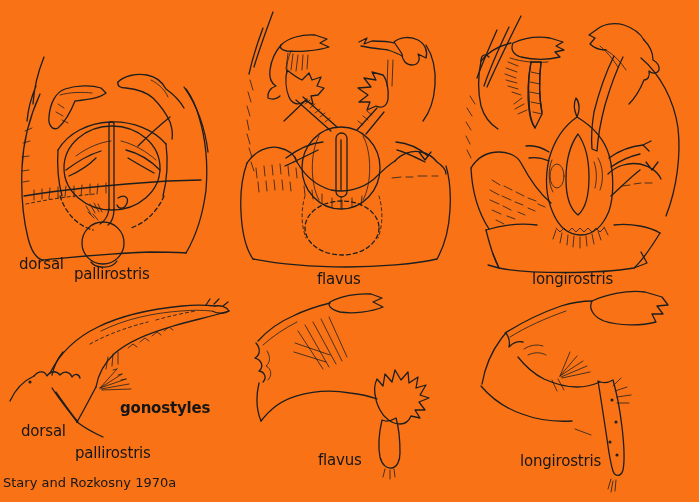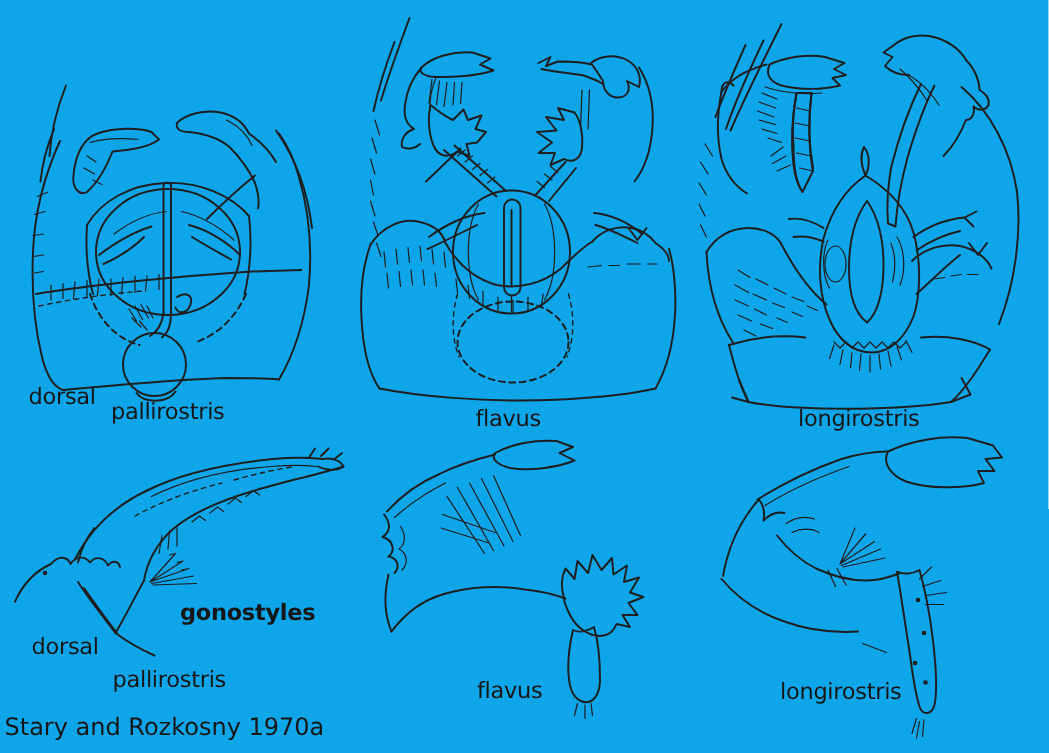--- a/index.html
+++ b/index.html
@@ -1,32 +1,32 @@
 <!DOCTYPE html>
 <html><head>
 <meta charset="utf-8">
 <style>
   html,body{margin:0;padding:0;background:#fff;}
   #canvas{
-    position:relative;width:699px;height:502px;background:#0ea5e9;
+    position:relative;width:699px;height:502px;background:#f97316;
     font-family:"DejaVu Sans", sans-serif;overflow:hidden;
   }
   #figure-svg{position:absolute;left:0;top:0;}
   .ink path,.ink line,.ink circle,.ink ellipse,.ink rect{
     fill:none;stroke:#1e1e1e;stroke-width:1.3;
     stroke-linecap:round;stroke-linejoin:round;
   }
   .ink .thin{stroke-width:0.8;}
   .ink .dash{stroke-dasharray:4 3;}
   .ink .dashf{stroke-dasharray:3 3;stroke-width:0.9;}
   .lbl{
     position:absolute;font-size:15px;color:#161616;letter-spacing:-0.2px;
     white-space:nowrap;line-height:1.1;
   }
-  .cite{font-size:16px;letter-spacing:0;}
+  .cite{font-size:13px;letter-spacing:0;}
 </style>
 </head>
 <body>
 
 <div id="canvas">
 
   <svg id="figure-svg" class="ink" width="699" height="502" viewBox="0 0 699 502">
     <defs>
       <pattern id="stip" width="5.5" height="5.5" patternUnits="userSpaceOnUse">
         <circle cx="1.2" cy="1.4" r="0.6" fill="#3a3a3a"></circle>

